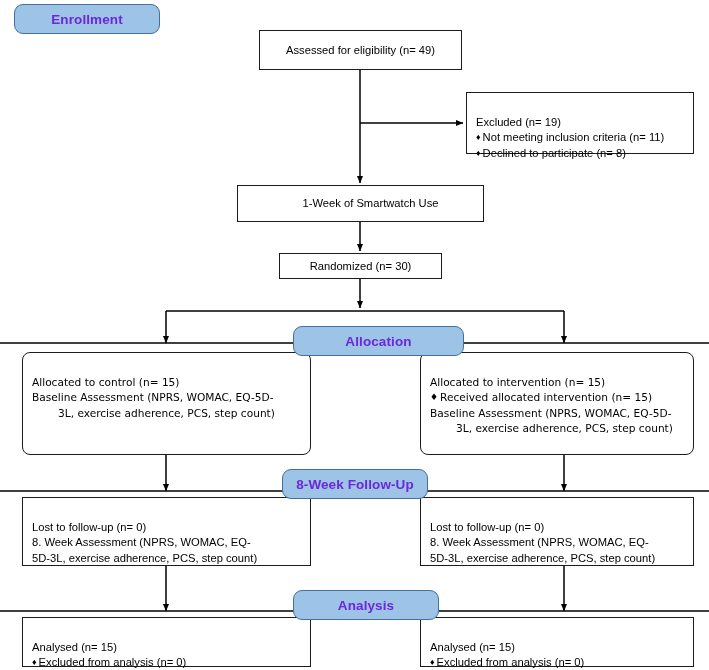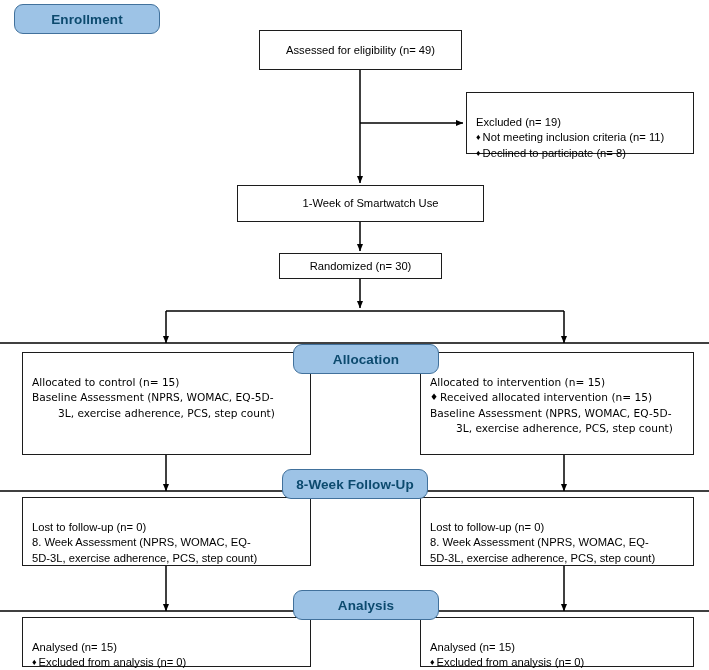--- a/index.html
+++ b/index.html
@@ -40,21 +40,21 @@
     justify-content: center;
     text-align: right;
     padding: 4px 8px;
   }
   .pill {
     position: absolute;
     box-sizing: border-box;
     border: 1.4px solid #41719c;
     border-radius: 9px;
     background: #9dc3e6;
-    color: #0c4a6e;
+    color: #6d28d9;
     font-weight: bold;
     font-size: 13.5px;
     display: flex;
     align-items: center;
     justify-content: center;
     letter-spacing: 0.1px;
     z-index: 5;
   }
   .bullet-line {
     display: block;
@@ -72,20 +72,21 @@
     padding-left: 0;
   }
   .hang2 {
     display: block;
     padding-left: 26px;
   }
   .alloc-text {
     font-family: "DejaVu Sans", sans-serif;
     font-size: 10.6px;
     line-height: 1.45;
+    border-radius: 8px;
   }
   .tight {
     line-height: 1.38;
   }
 </style>
 </head>
 <body>
 
 <div id="diagram">
 
@@ -120,21 +121,21 @@
       <line x1="0" y1="343" x2="709" y2="343"></line>
       <line x1="0" y1="491" x2="709" y2="491"></line>
       <line x1="0" y1="611" x2="709" y2="611"></line>
     </g>
   </svg>
 
   <div class="pill" style="left:14px; top:4px; width:146px; height:30px;">
     <span>Enrollment</span>
   </div>
 
-  <div class="pill" style="left:293px; top:344px; width:146px; height:30px;">
+  <div class="pill" style="left:293px; top:326px; width:171px; height:30px;">
     <span>Allocation</span>
   </div>
 
   <div class="pill" style="left:282px; top:469px; width:146px; height:30px;border-radius:9px;">
     <span>8-Week Follow-Up</span>
   </div>
 
   <div class="pill" style="left:293px; top:590px; width:146px; height:30px;">
     <span>Analysis</span>
   </div>

